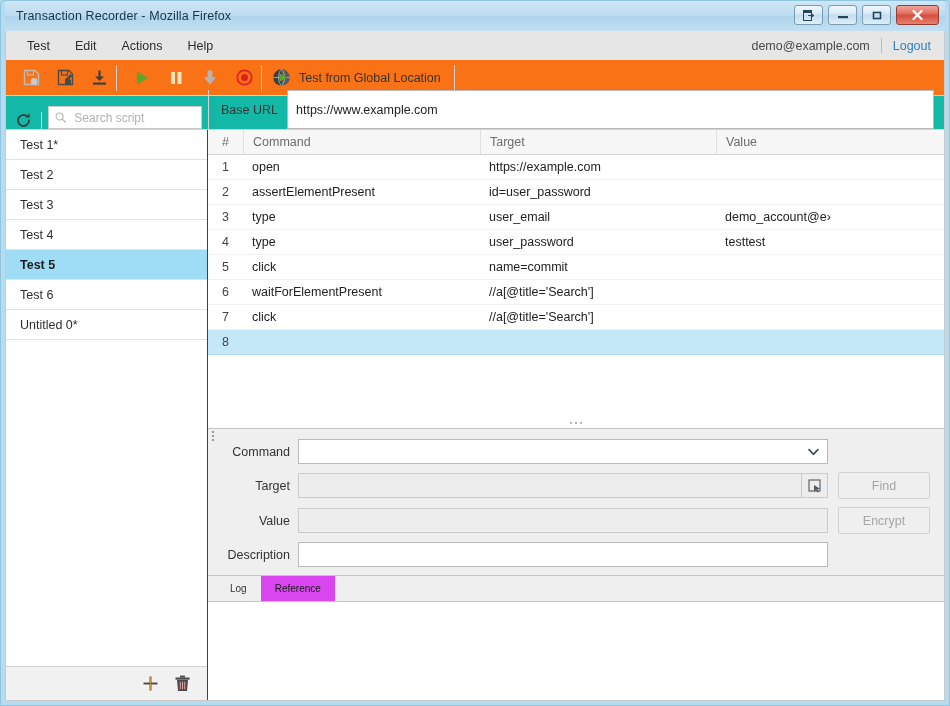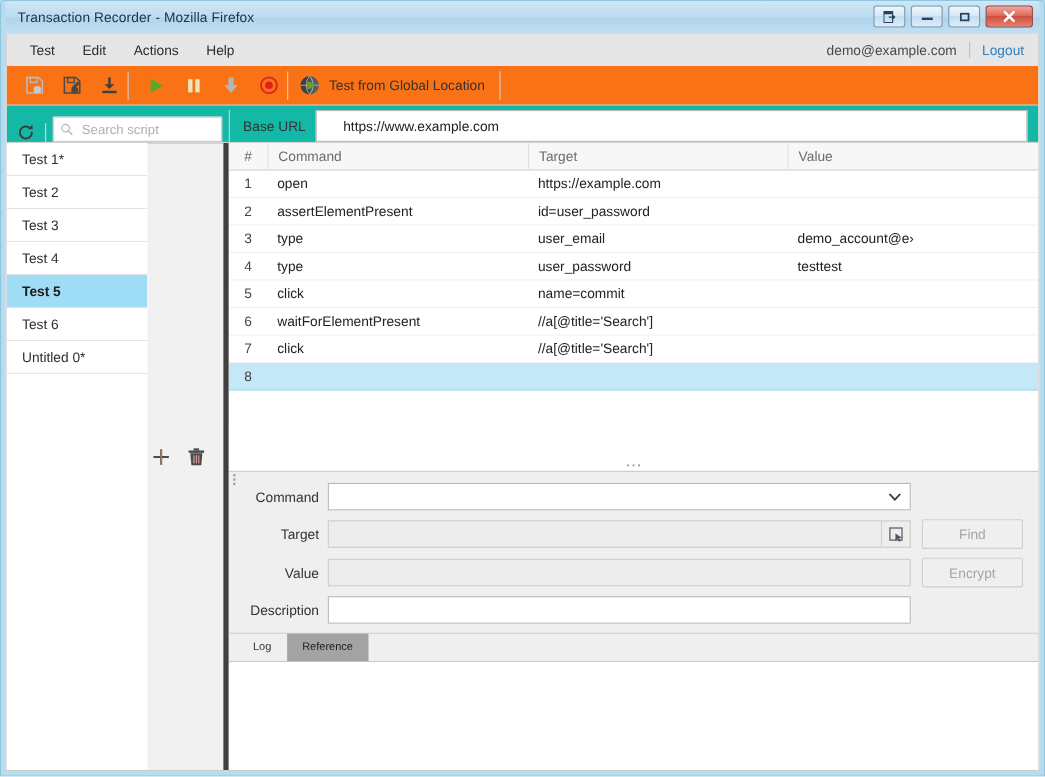--- a/index.html
+++ b/index.html
@@ -129,33 +129,33 @@
     color: #333; width: 100%;
   }
   #search-input::placeholder { color: #b0b0b0; }
   #baseurl-wrap {
     flex: 1; display: flex; align-items: center; gap: 9px;
     padding: 0 10px 0 12px;
     border-left: 1px solid #d2d2d2;
   }
   #baseurl-label { font-size: 12.5px; color: #333; white-space: nowrap; }
   #baseurl-input {
-    flex: 1; height: 29px; background: #ffffff;
+    flex: 1; height: 39px; background: #ffffff;
     border: 1px solid #b9b9b9; outline: none;
     font-family: "Liberation Sans", sans-serif; font-size: 12.5px;
-    color: #222; padding: 0 24px;
+    color: #222; padding: 0 8px;
   }
 
   
   #body-split { flex: 1 1 auto; display: flex; overflow: hidden; }
 
   
   #left-panel {
-    flex: 0 0 202px; display: flex; flex-direction: row;
-    border-right: 5px solid #404040; background: #ffffff;
+    flex: 0 0 202px; display: flex; flex-direction: column;
+    border-right: 1px solid #404040; background: #ffffff;
     overflow: hidden;
   }
   #test-list { flex: 1 1 auto; overflow: hidden; }
   .test-item {
     height: 30px; display: flex; align-items: center;
     padding-left: 14px; font-size: 12.5px; color: #2d2d2d;
     border-bottom: 1px solid #e3e3e3; cursor: default;
   }
   .test-item.selected {
     background: #9fdcf5; font-weight: bold; color: #1c1c1c;
@@ -263,21 +263,21 @@
   #tabs-bar {
     flex: 0 0 27px; display: flex; align-items: stretch;
     background: #efefef; border-top: 1px solid #c5c5c5;
     border-bottom: 1px solid #c5c5c5;
     padding-left: 8px;
   }
   .tab {
     display: flex; align-items: center; padding: 0 14px;
     font-size: 10px; color: #333; cursor: pointer;
   }
-  .tab.active { background: #a3a3a3; color: #1c1c1c; }
+  .tab.active { background: #d946ef; color: #1c1c1c; }
   #tab-content { flex: 1 1 auto; background: #ffffff; }
 </style>
 </head>
 <body>
 
 <div id="window">
 
   <div id="titlebar">
     <div id="title-text">Transaction Recorder - Mozilla Firefox</div>
     <div id="win-buttons">

